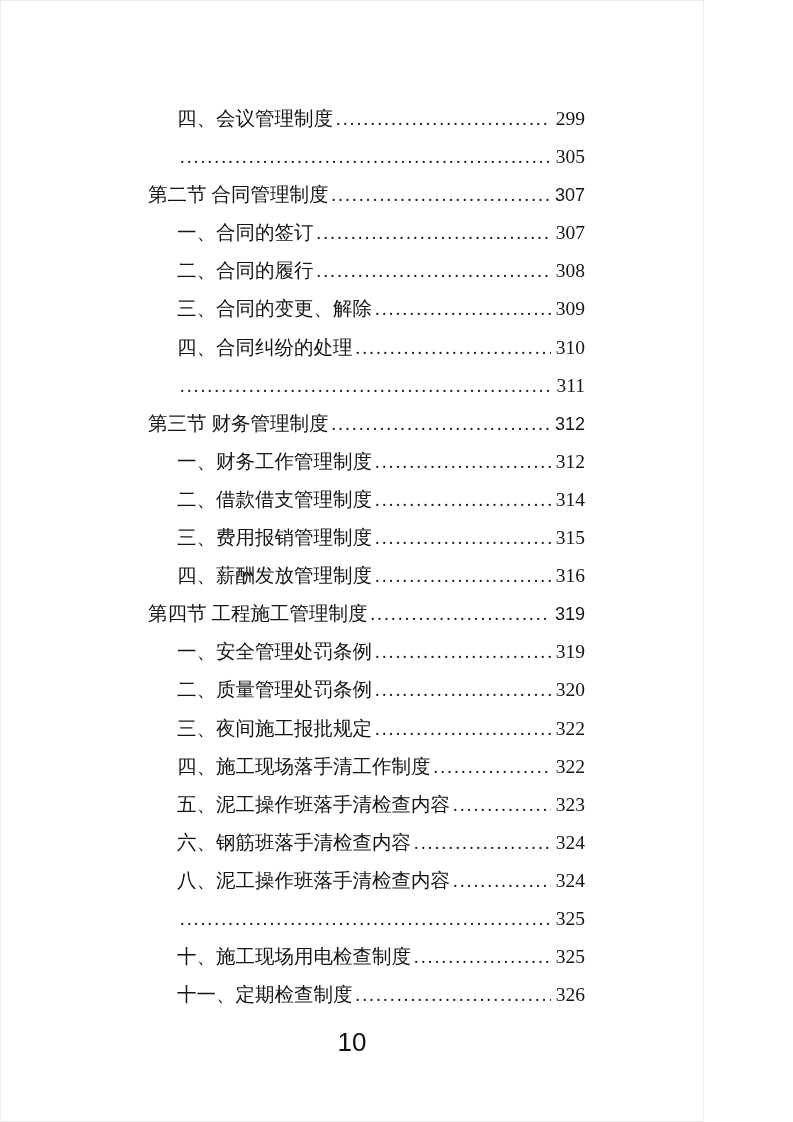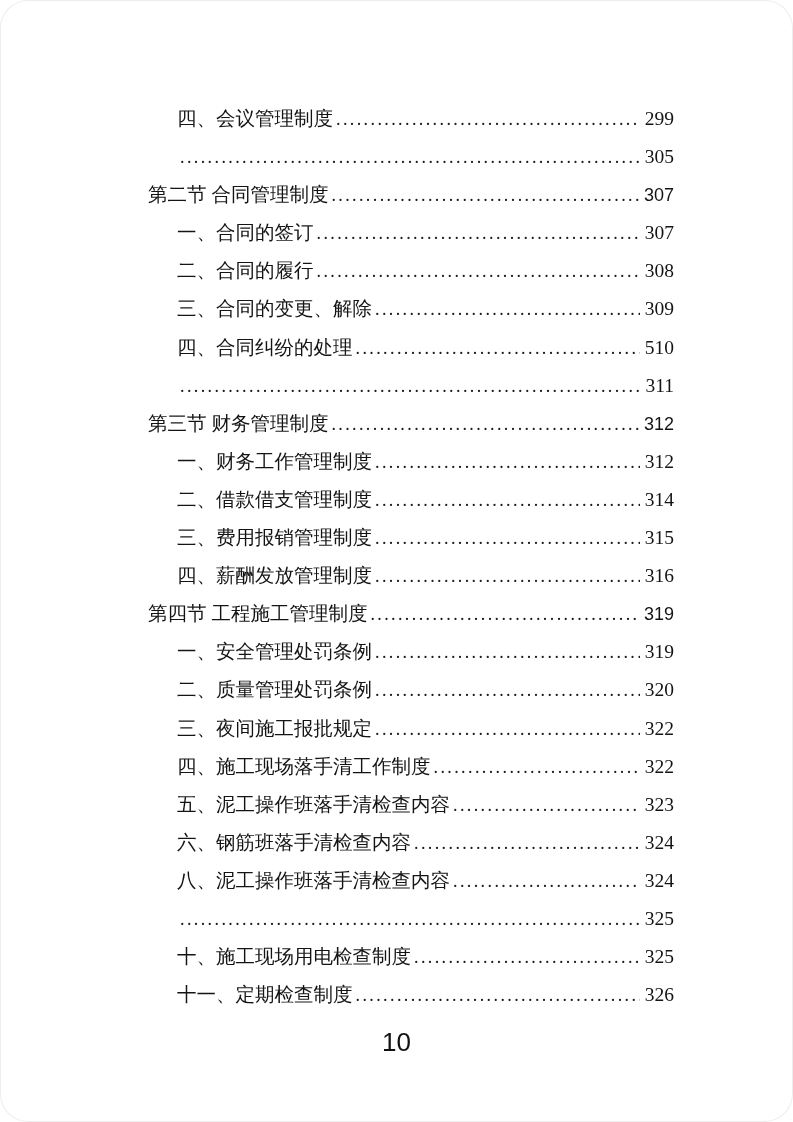--- a/index.html
+++ b/index.html
@@ -2,29 +2,28 @@
 <html><head>
 <meta charset="utf-8">
 <style>
   html, body {
     margin: 0;
     padding: 0;
     background: #ffffff;
   }
   .page {
     position: relative;
-    width: 793px;
+    width: 704px;
     height: 1122px;
     background: #ffffff;
     box-shadow: inset 0 0 0 1px #ededed;
     font-family: "Liberation Serif", "DejaVu Serif", serif;
     color: #141414;
     overflow: hidden;
     box-sizing: border-box;
-    border-radius: 28px;
   }
   .toc {
     position: absolute;
     left: 148px;
     right: 119px;
     top: 100px;
   }
   .toc-row {
     display: flex;
     align-items: baseline;
@@ -102,21 +101,21 @@
     <span class="toc-page">308</span>
   </div>
       <div class="toc-row level-2">
     <span class="toc-label">三、合同的变更、解除</span>
     <span class="toc-dots"></span>
     <span class="toc-page">309</span>
   </div>
       <div class="toc-row level-2">
     <span class="toc-label">四、合同纠纷的处理</span>
     <span class="toc-dots"></span>
-    <span class="toc-page">510</span>
+    <span class="toc-page">310</span>
   </div>
       <div class="toc-row level-2">
     <span class="toc-dots"></span>
     <span class="toc-page">311</span>
   </div>
       <div class="toc-row level-1">
     <span class="toc-label">第三节 财务管理制度</span>
     <span class="toc-dots"></span>
     <span class="toc-page">312</span>
   </div>

